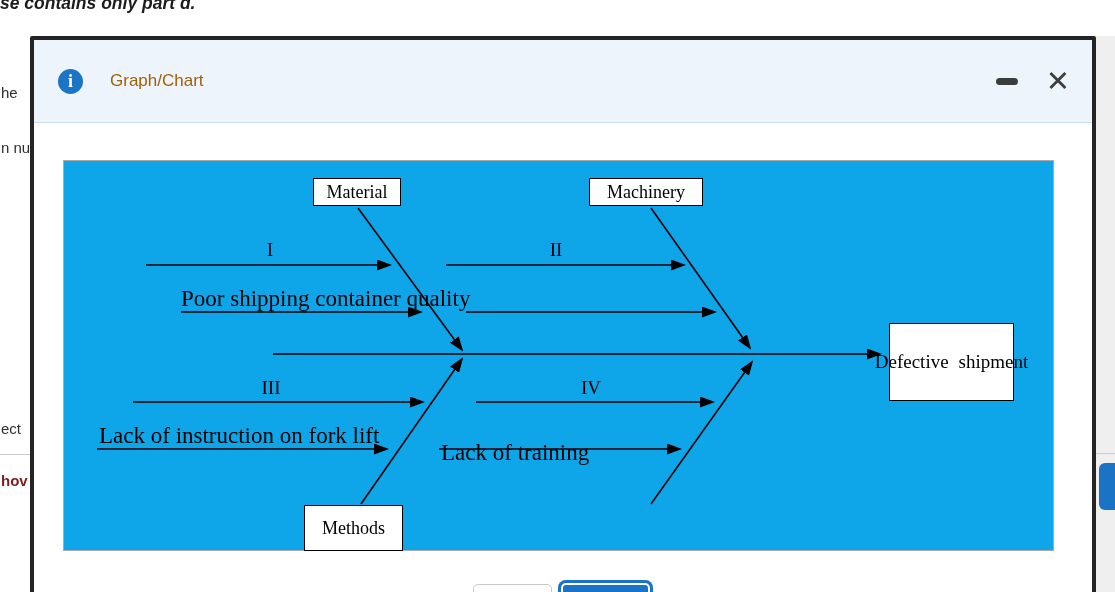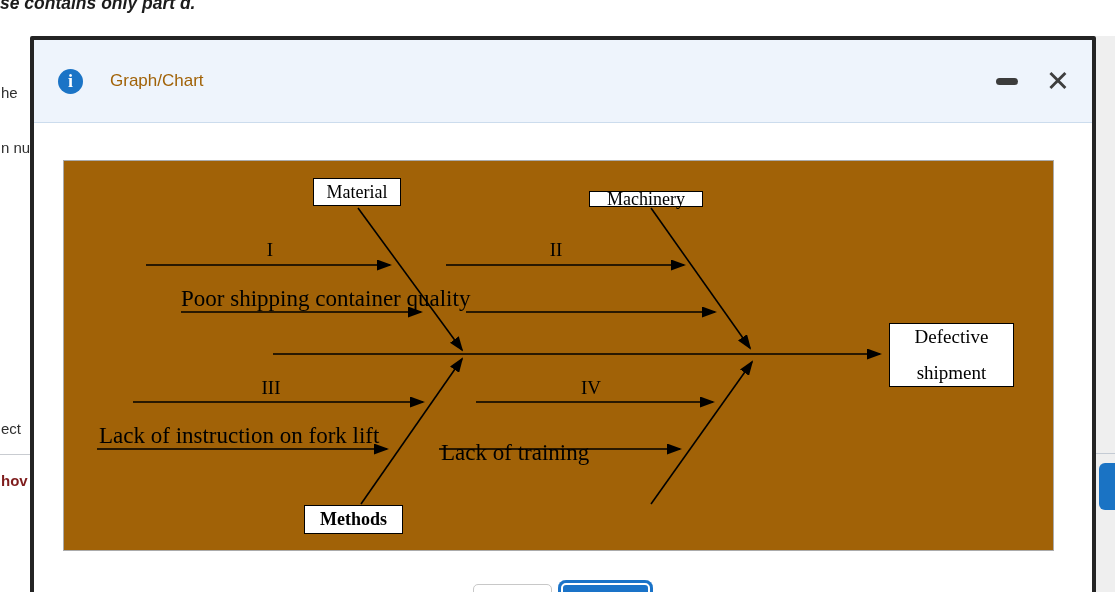--- a/index.html
+++ b/index.html
@@ -31,32 +31,32 @@
                line-height:25px; }
   #modal-title { position:absolute; left:76px; top:31px; font-size:17px; color:#a16207; }
   #minimize-icon { position:absolute; right:74px; top:38px; width:22px; height:7px;
                    border-radius:3.5px; background:#3c3c3c; cursor:pointer; }
   #close-icon { position:absolute; right:22px; top:19px; font-size:29px; color:#3e3e3e;
                 line-height:44px; cursor:pointer; font-family:"DejaVu Sans", sans-serif;
                 font-weight:200; }
 
   
   #panel { position:absolute; left:29px; top:120px; width:991px; height:391px;
-           border:1px solid #ababab; background:#a16207;
+           border:1px solid #ababab; background:#0ea5e9;
            font-family:"Liberation Serif", serif; color:#000; }
   #bones-svg { position:absolute; left:0; top:0; }
   .cat-box { position:absolute; border:1.5px solid #000; background:#fff;
              display:flex; align-items:center; justify-content:center;
              font-size:18px; white-space:nowrap; }
   #box-material  { left:249px; top:17px;  width:88px;  height:28px; }
-  #box-machinery { left:525px; top:30px;  width:114px; height:16px; }
-  #box-methods   { left:240px; top:344px; width:99px;  height:29px;font-weight:bold; }
+  #box-machinery { left:525px; top:17px;  width:114px; height:28px; }
+  #box-methods   { left:240px; top:344px; width:99px;  height:46px; }
   #box-manpower  { left:529px; top:347px; width:111px; height:30px; }
-  #box-effect { position:absolute; left:825px; top:162px; width:125px; height:64px;
-                border:1.5px solid #000; background:#fff; display:flex; flex-direction:column;
+  #box-effect { position:absolute; left:825px; top:162px; width:125px; height:78px;
+                border:1.5px solid #000; background:#fff; display:flex; flex-direction:row;
                 align-items:center; justify-content:center; font-size:19px; line-height:26px;gap:10px; }
   .numeral { position:absolute; font-size:19px; transform:translateX(-50%); }
   #numeral-1 { left:206px; top:78px; }
   #numeral-2 { left:492px; top:78px; }
   #numeral-3 { left:207px; top:216px; }
   #numeral-4 { left:527px; top:216px; }
   .cause { position:absolute; font-size:23px; white-space:nowrap; }
   #cause-1 { left:117px; top:125px; }
   #cause-2 { left:402px; top:125px; }
   #cause-3 { left:35px;  top:262px; }

